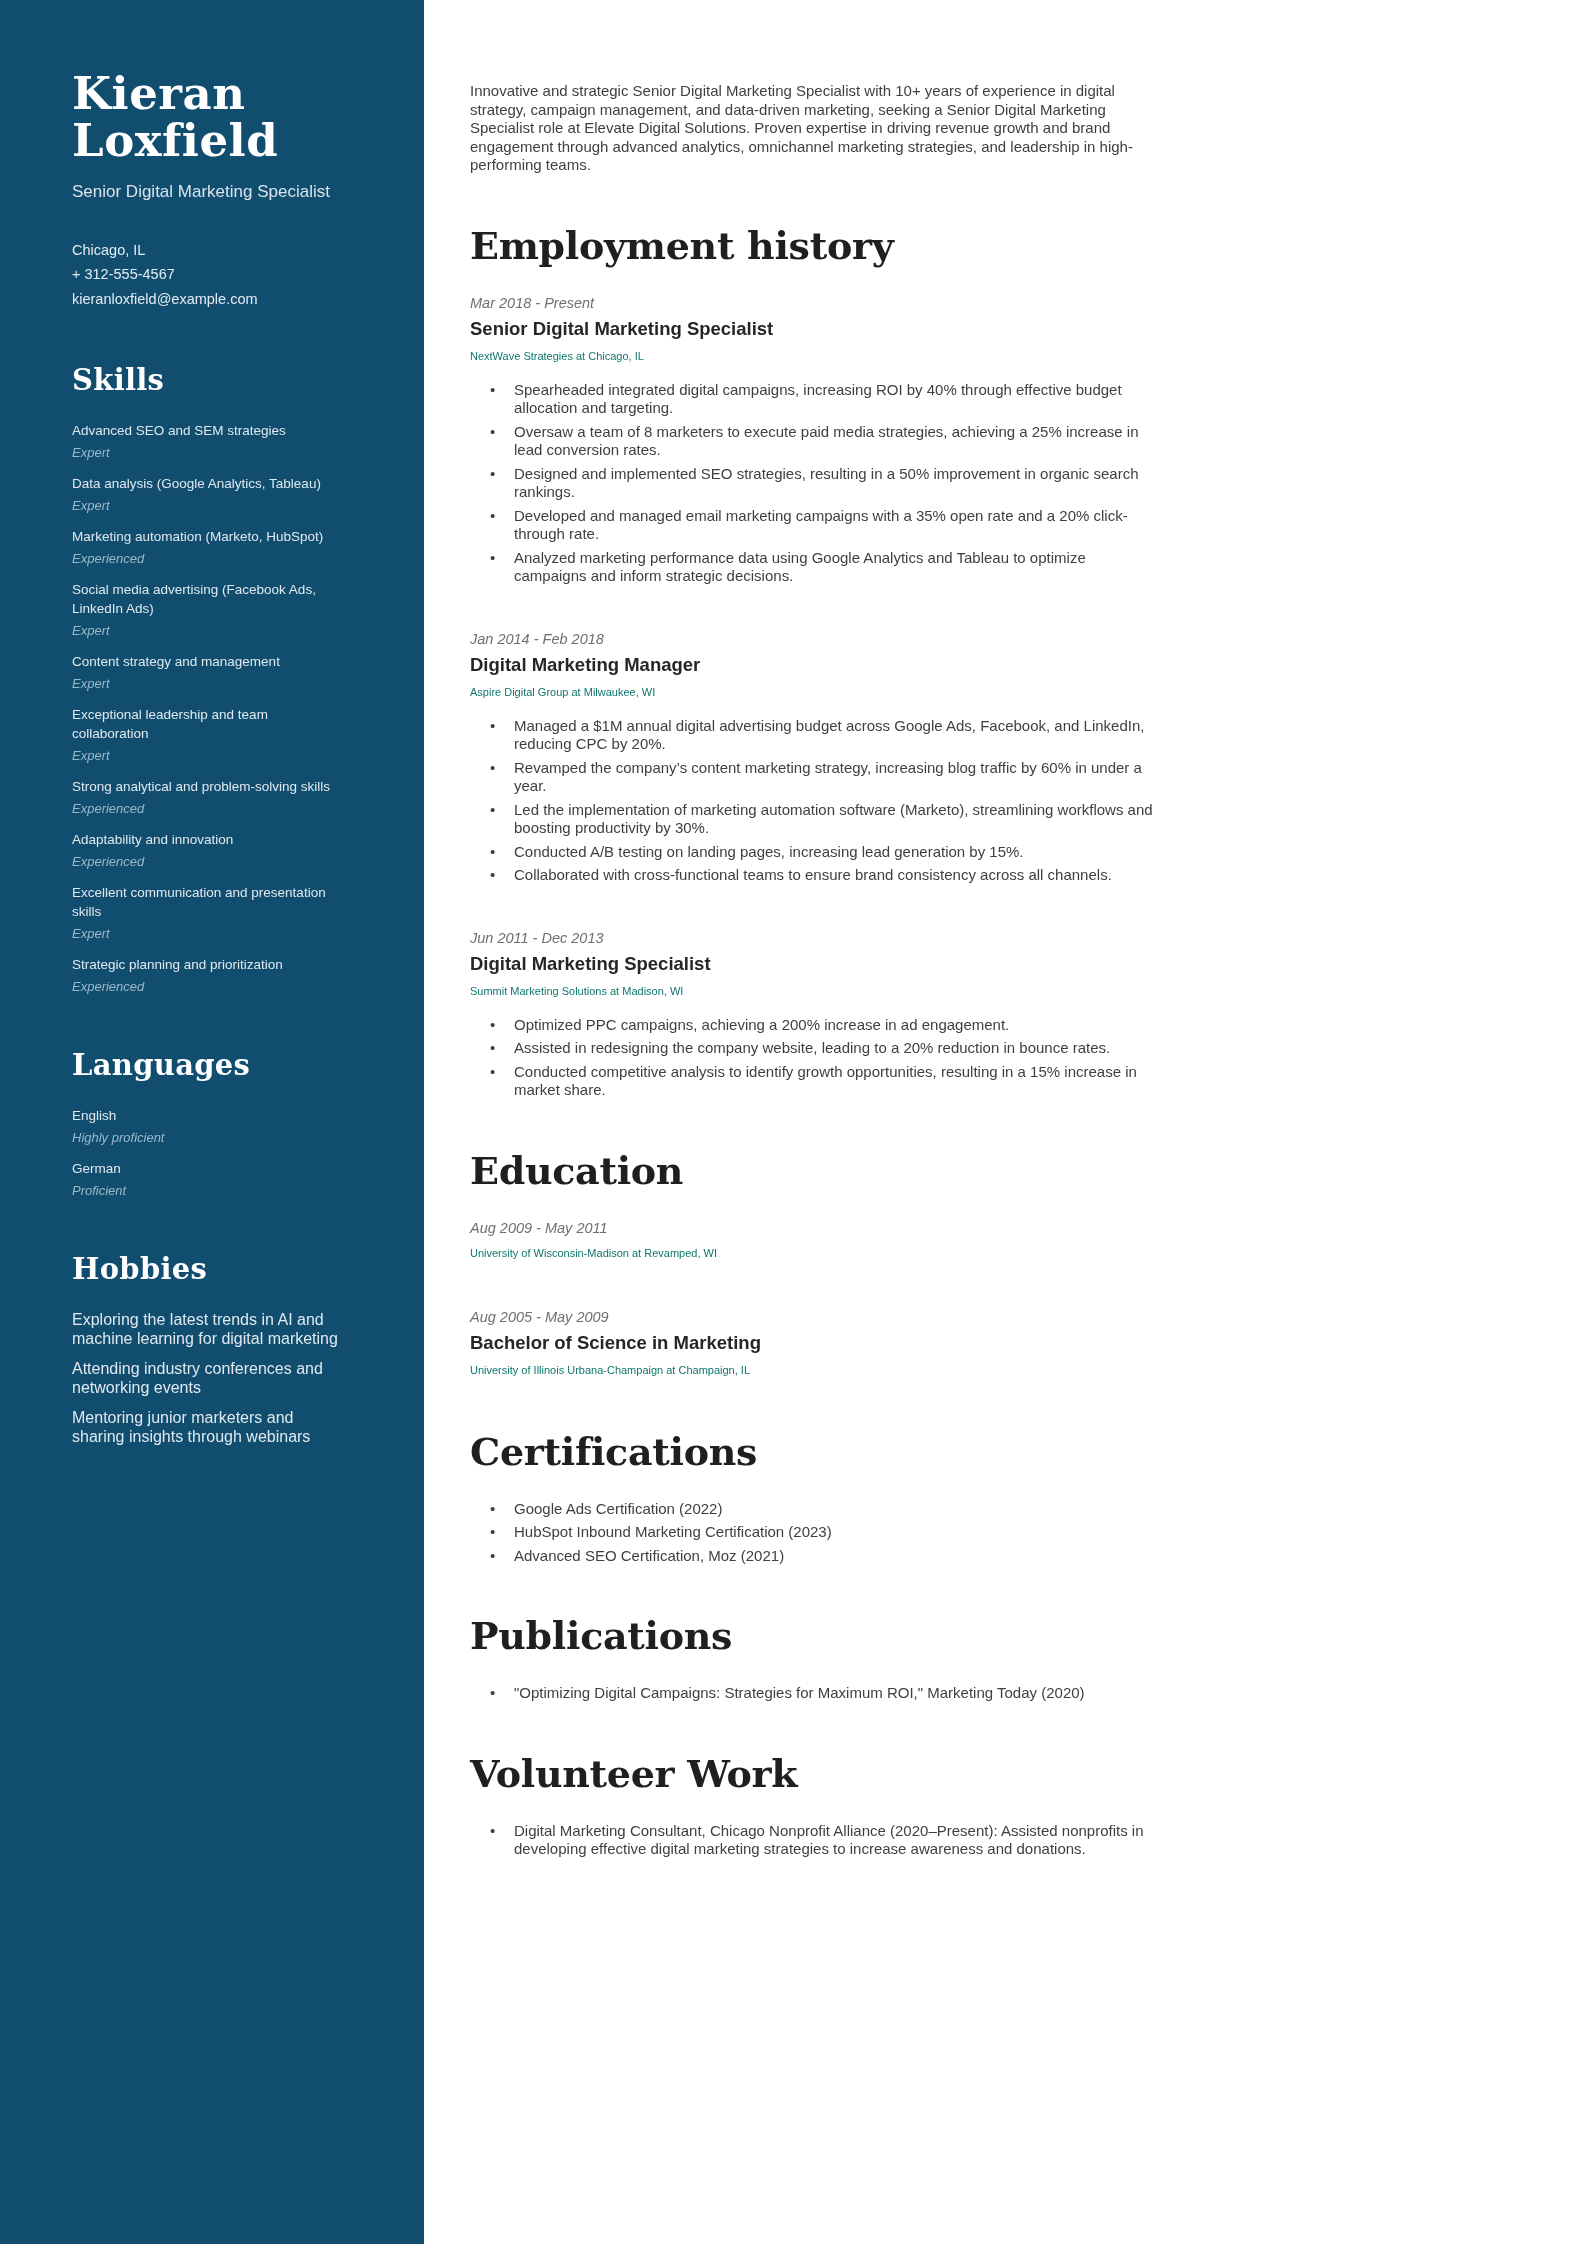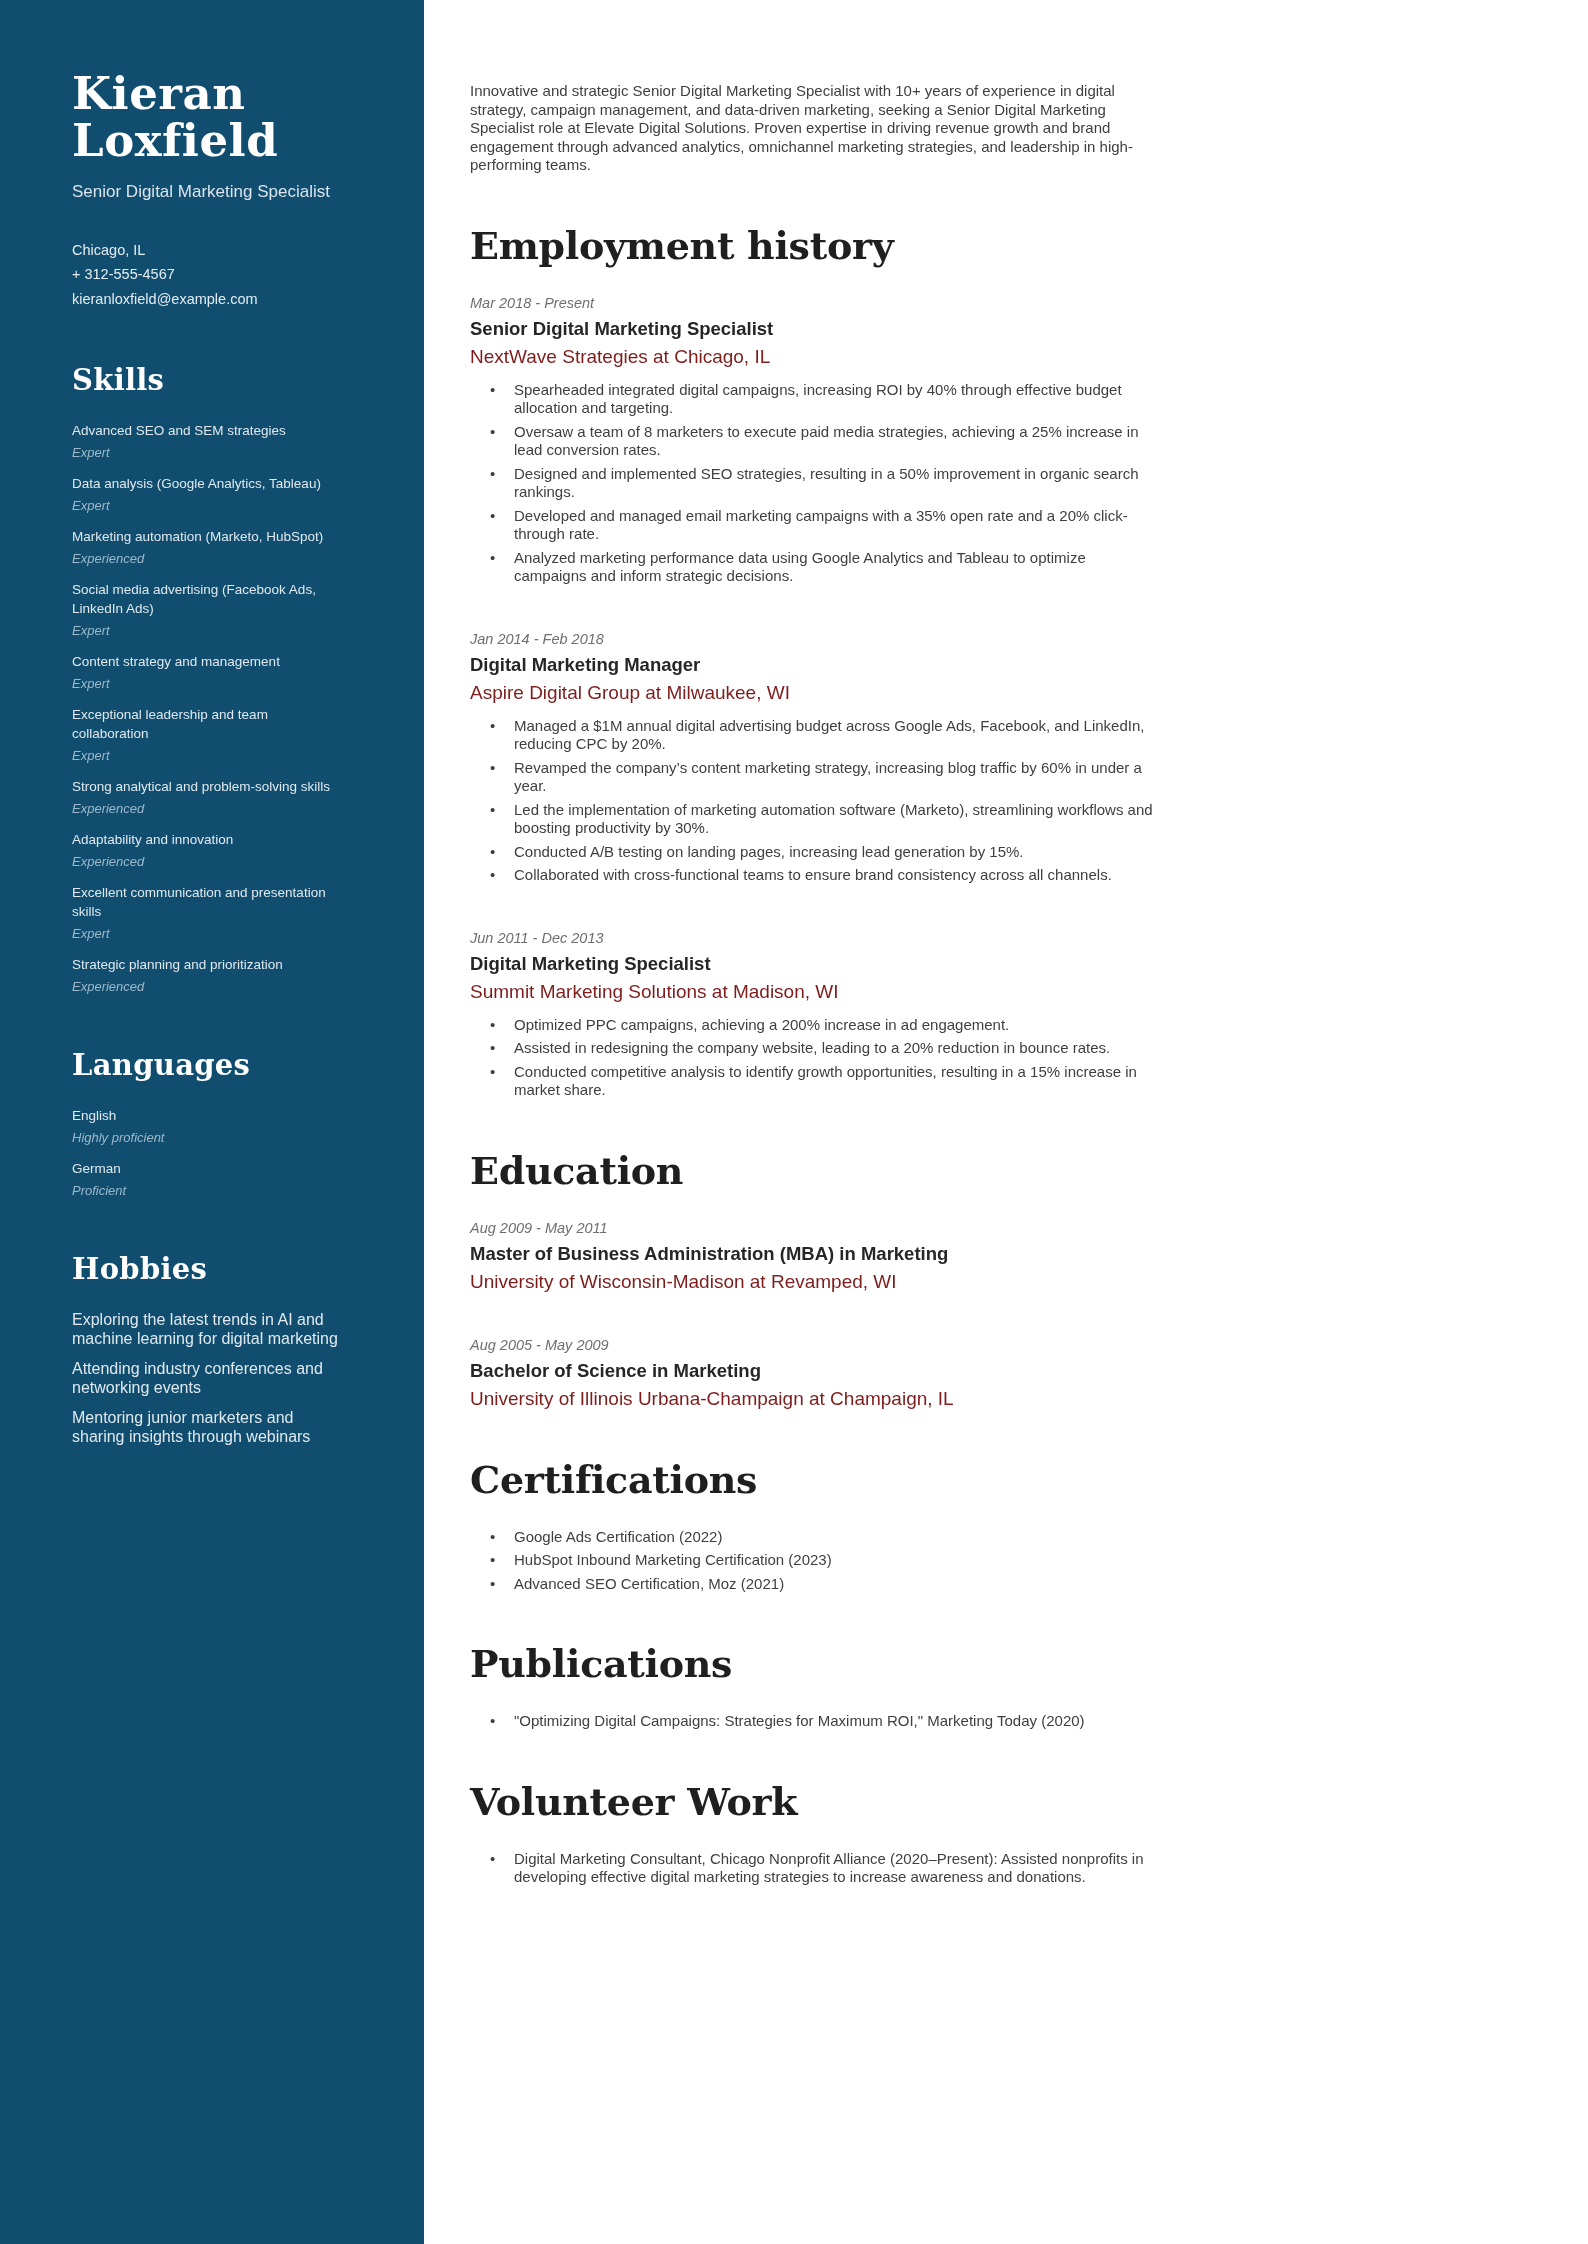--- a/index.html
+++ b/index.html
@@ -78,21 +78,21 @@
     color: #1f1f1f;
     letter-spacing: -0.3px;
     margin-top: 48px;
     margin-bottom: 26px;
   }
 
   .entry { margin-bottom: 44px; }
   .entry:last-child { margin-bottom: 0; }
   .entry-dates { font-size: 14.5px; font-style: italic; color: #6f6f6f; line-height: 19px; }
   .entry-title { font-size: 18.5px; font-weight: bold; color: #262626; line-height: 25px; margin-top: 3px; }
-  .entry-org { font-size: 19px; color: #7f1d1d; line-height: 21px; margin-top: 5px; }
+  .entry-org { font-size: 11px; color: #0f766e; line-height: 21px; margin-top: 5px; }
 
   ul.bullets { list-style: none; margin-top: 14px; }
   ul.bullets li {
     position: relative;
     padding-left: 44px;
     font-size: 15px;
     line-height: 18.5px;
     color: #3f3f3f;
     margin-bottom: 5px;
   }
@@ -231,21 +231,20 @@
           <li>Optimized PPC campaigns, achieving a 200% increase in ad engagement.</li>
           <li>Assisted in redesigning the company website, leading to a 20% reduction in bounce rates.</li>
           <li>Conducted competitive analysis to identify growth opportunities, resulting in a 15% increase in market share.</li>
         </ul>
       </div>
 
       <h2 class="section-heading">Education</h2>
 
       <div class="entry">
         <div class="entry-dates">Aug 2009 - May 2011</div>
-        <div class="entry-title">Master of Business Administration (MBA) in Marketing</div>
         <div class="entry-org">University of Wisconsin-Madison at Revamped, WI</div>
       </div>
 
       <div class="entry">
         <div class="entry-dates">Aug 2005 - May 2009</div>
         <div class="entry-title">Bachelor of Science in Marketing</div>
         <div class="entry-org">University of Illinois Urbana-Champaign at Champaign, IL</div>
       </div>
 
       <h2 class="section-heading">Certifications</h2>

